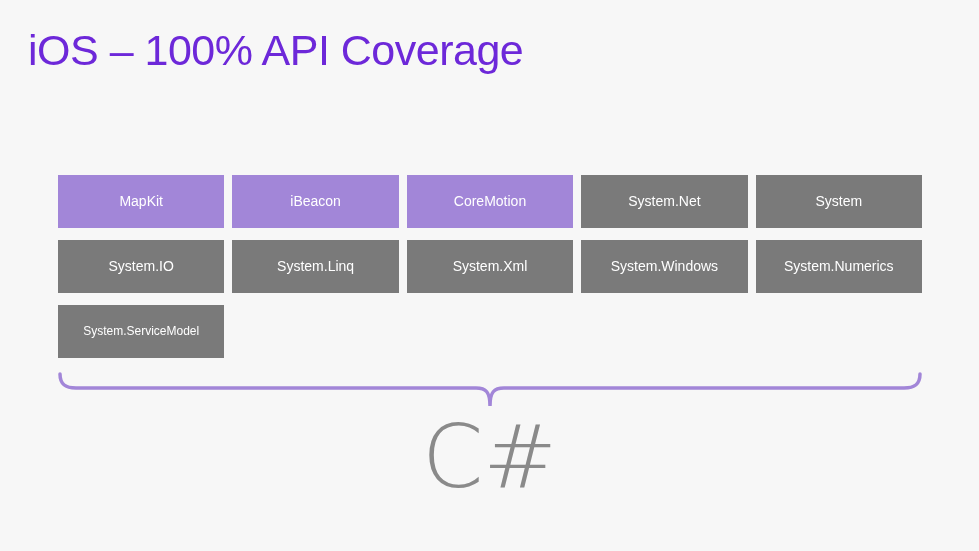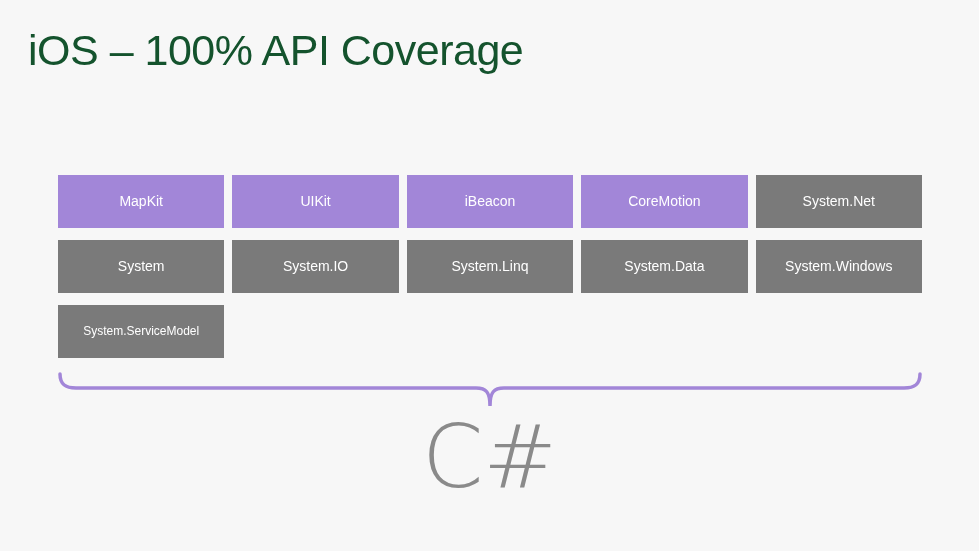--- a/index.html
+++ b/index.html
@@ -21,21 +21,21 @@
     background: #f7f7f7;
   }
 
   
   .slide-title {
     position: absolute;
     left: 28px;
     top: 25px;
     font-size: 43px;
     font-weight: 400;
-    color: #14532d;
+    color: #6d28d9;
     letter-spacing: -0.5px;
     line-height: 1.2;
     white-space: nowrap;
   }
 
   
   .api-grid {
     position: absolute;
     left: 58px;
     top: 175px;
@@ -109,47 +109,47 @@
 <div class="slide">
 
   <div class="slide-title">iOS – 100% API Coverage</div>
 
   <div class="api-grid">
 
     <div class="api-cell ios">
       <span>MapKit</span>
     </div>
     <div class="api-cell ios">
-      <span>UIKit</span>
-    </div>
-    <div class="api-cell ios">
       <span>iBeacon</span>
     </div>
     <div class="api-cell ios">
       <span>CoreMotion</span>
     </div>
 
     <div class="api-cell net">
       <span>System.Net</span>
     </div>
     <div class="api-cell net">
       <span>System</span>
     </div>
     <div class="api-cell net">
       <span>System.IO</span>
     </div>
     <div class="api-cell net">
       <span>System.Linq</span>
     </div>
+    <div class="api-cell net">
+      <span>System.Xml</span>
+    </div>
 
     <div class="api-cell net">
-      <span>System.Data</span>
+      <span>System.Windows</span>
     </div>
     <div class="api-cell net">
-      <span>System.Windows</span>
+      <span>System.Numerics</span>
     </div>
     <div class="api-cell net small-label">
       <span>System.ServiceModel</span>
     </div>
 
   </div>
 
   <div class="brace-wrap">
     <svg viewBox="0 0 868 40" preserveAspectRatio="none" aria-hidden="true">
       <path d="M4,2

